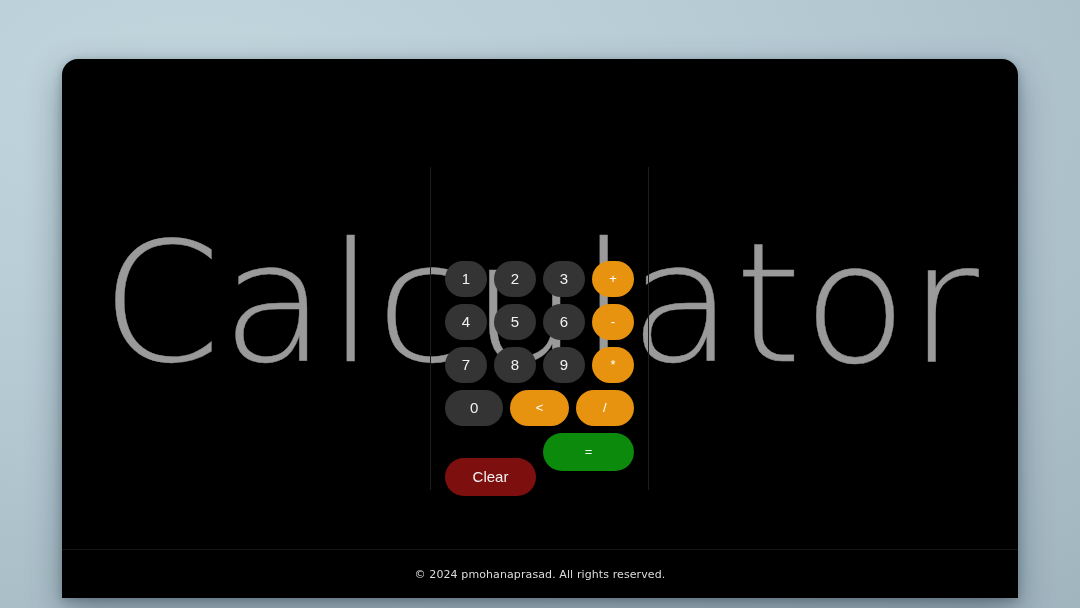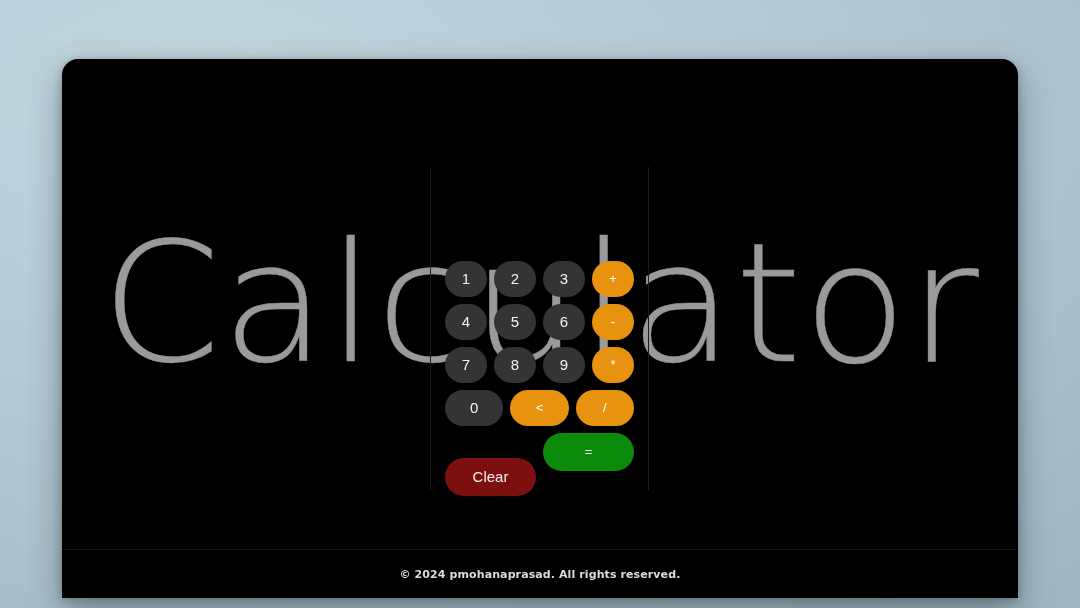--- a/index.html
+++ b/index.html
@@ -154,21 +154,20 @@
     display: flex;
     align-items: center;
     justify-content: center;
     box-sizing: border-box;
   }
   #footer .footer-text {
     color: #dcdcdc;
     font-size: 11px;
     font-family: "DejaVu Sans", sans-serif;
     letter-spacing: 0.1px;
-    font-weight: bold;
   }
 </style>
 </head>
 <body>
 
 <div id="desktop">
 
   <div id="app-window">
 
     <div id="hero-title">

